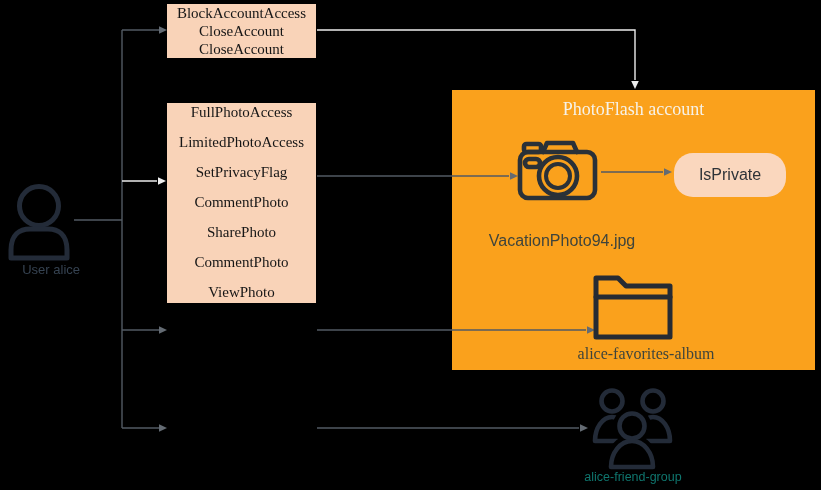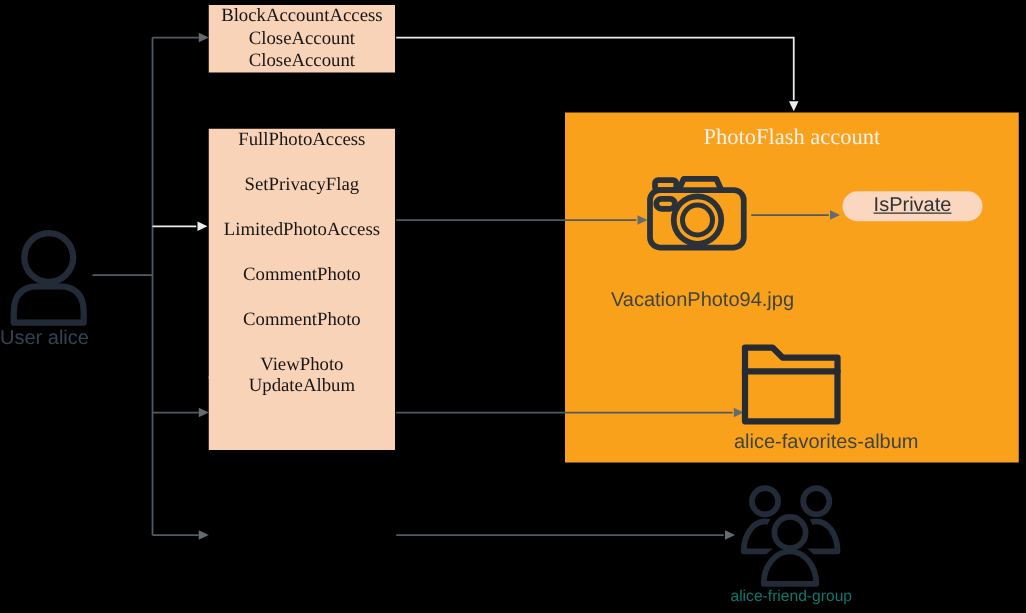--- a/index.html
+++ b/index.html
@@ -37,31 +37,31 @@
   .icon-svg{position:absolute;}
   .camera-icon{left:513px;top:139px;}
   .folder-icon{left:592px;top:271px;}
   .people-icon{left:592px;top:386px;}
   .person-icon{left:6px;top:184px;}
 
   .caption{
     position:absolute;text-align:center;color:#3E443C;font-size:16px;
   }
   .photo-caption{left:452px;top:208px;width:220px;margin-top:24px;}
-  .album-caption{left:551px;top:345px;width:220px;}
+  .album-caption{left:536px;top:345px;width:220px;font-family:Liberation Serif, serif;}
 
   .pill{
-    position:absolute;left:674px;top:153px;width:112px;height:24px;
+    position:absolute;left:674px;top:153px;width:112px;height:44px;
     background:#FAD7BE;border-radius:19px;
     display:flex;align-items:center;justify-content:center;
-    color:#2E3338;font-size:16px;text-decoration:underline;
+    color:#2E3338;font-size:16px;
   }
   .user-label{
-    position:absolute;left:0px;top:262px;width:80px;text-align:left;
-    color:#364352;font-size:16px;
+    position:absolute;left:0px;top:262px;width:80px;text-align:right;
+    color:#364352;font-size:13px;
   }
   .group-label{
     position:absolute;left:553px;top:470px;width:160px;text-align:center;
     color:#0f766e;font-size:12.5px;
   }
 </style>
 </head>
 <body>
 
 <div class="stage">
@@ -103,30 +103,28 @@
   <div class="user-label">User alice</div>
 
   <div class="action-box box-account">
     <div>BlockAccountAccess</div>
     <div>CloseAccount</div>
     <div>CloseAccount</div>
   </div>
 
   <div class="action-box box-photo">
     <div>FullPhotoAccess</div>
+    <div>LimitedPhotoAccess</div>
     <div>SetPrivacyFlag</div>
-    <div>LimitedPhotoAccess</div>
     <div>CommentPhoto</div>
+    <div>SharePhoto</div>
     <div>CommentPhoto</div>
     <div>ViewPhoto</div>
   </div>
 
-  <div class="action-box box-album">
-    <div>UpdateAlbum</div>
-  </div>
 
 
   <div class="account-title">PhotoFlash account</div>
 
   <svg class="icon-svg camera-icon" width="85" height="68" viewBox="0 0 85 68">
     <g fill="none" stroke="#2A3138" stroke-width="4.6" stroke-linejoin="round" stroke-linecap="round">
       <path d="M30 13 L34 4 H60 L64 13"></path>
       <rect x="11" y="5" width="17" height="8" rx="2.5"></rect>
       <rect x="7" y="13" width="75" height="46" rx="8"></rect>
       <rect x="12" y="20" width="15" height="8" rx="4"></rect>

